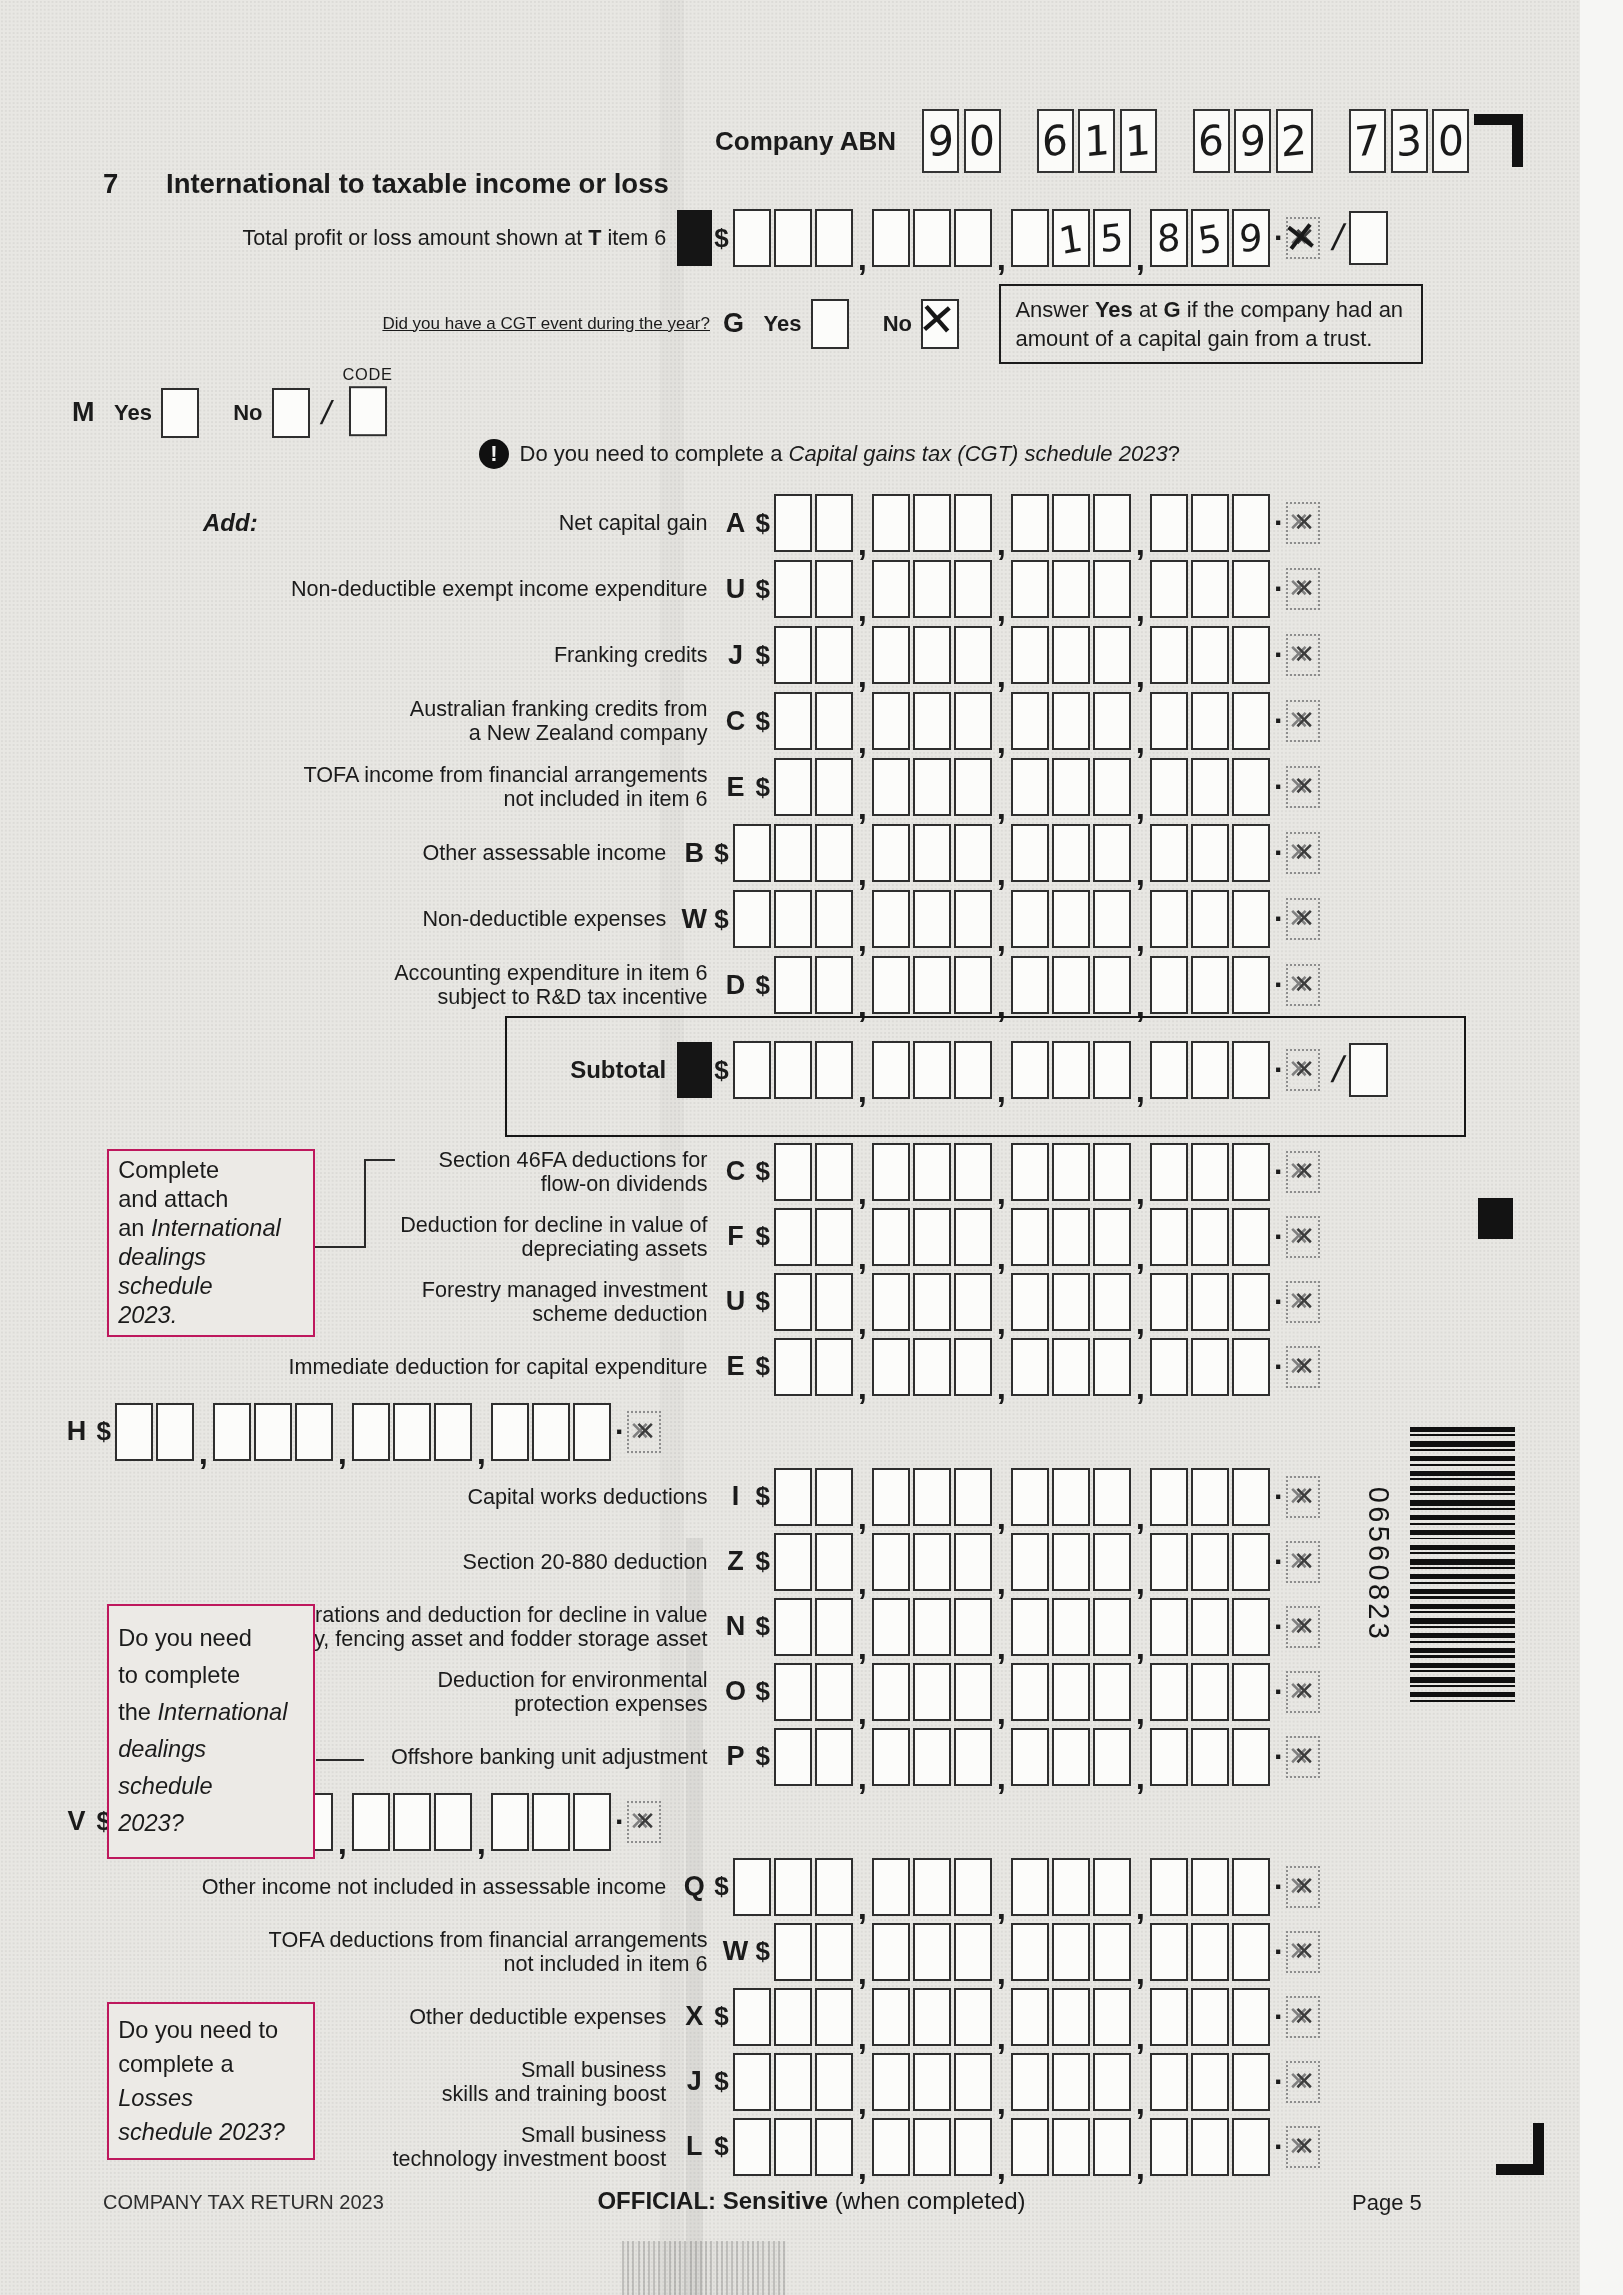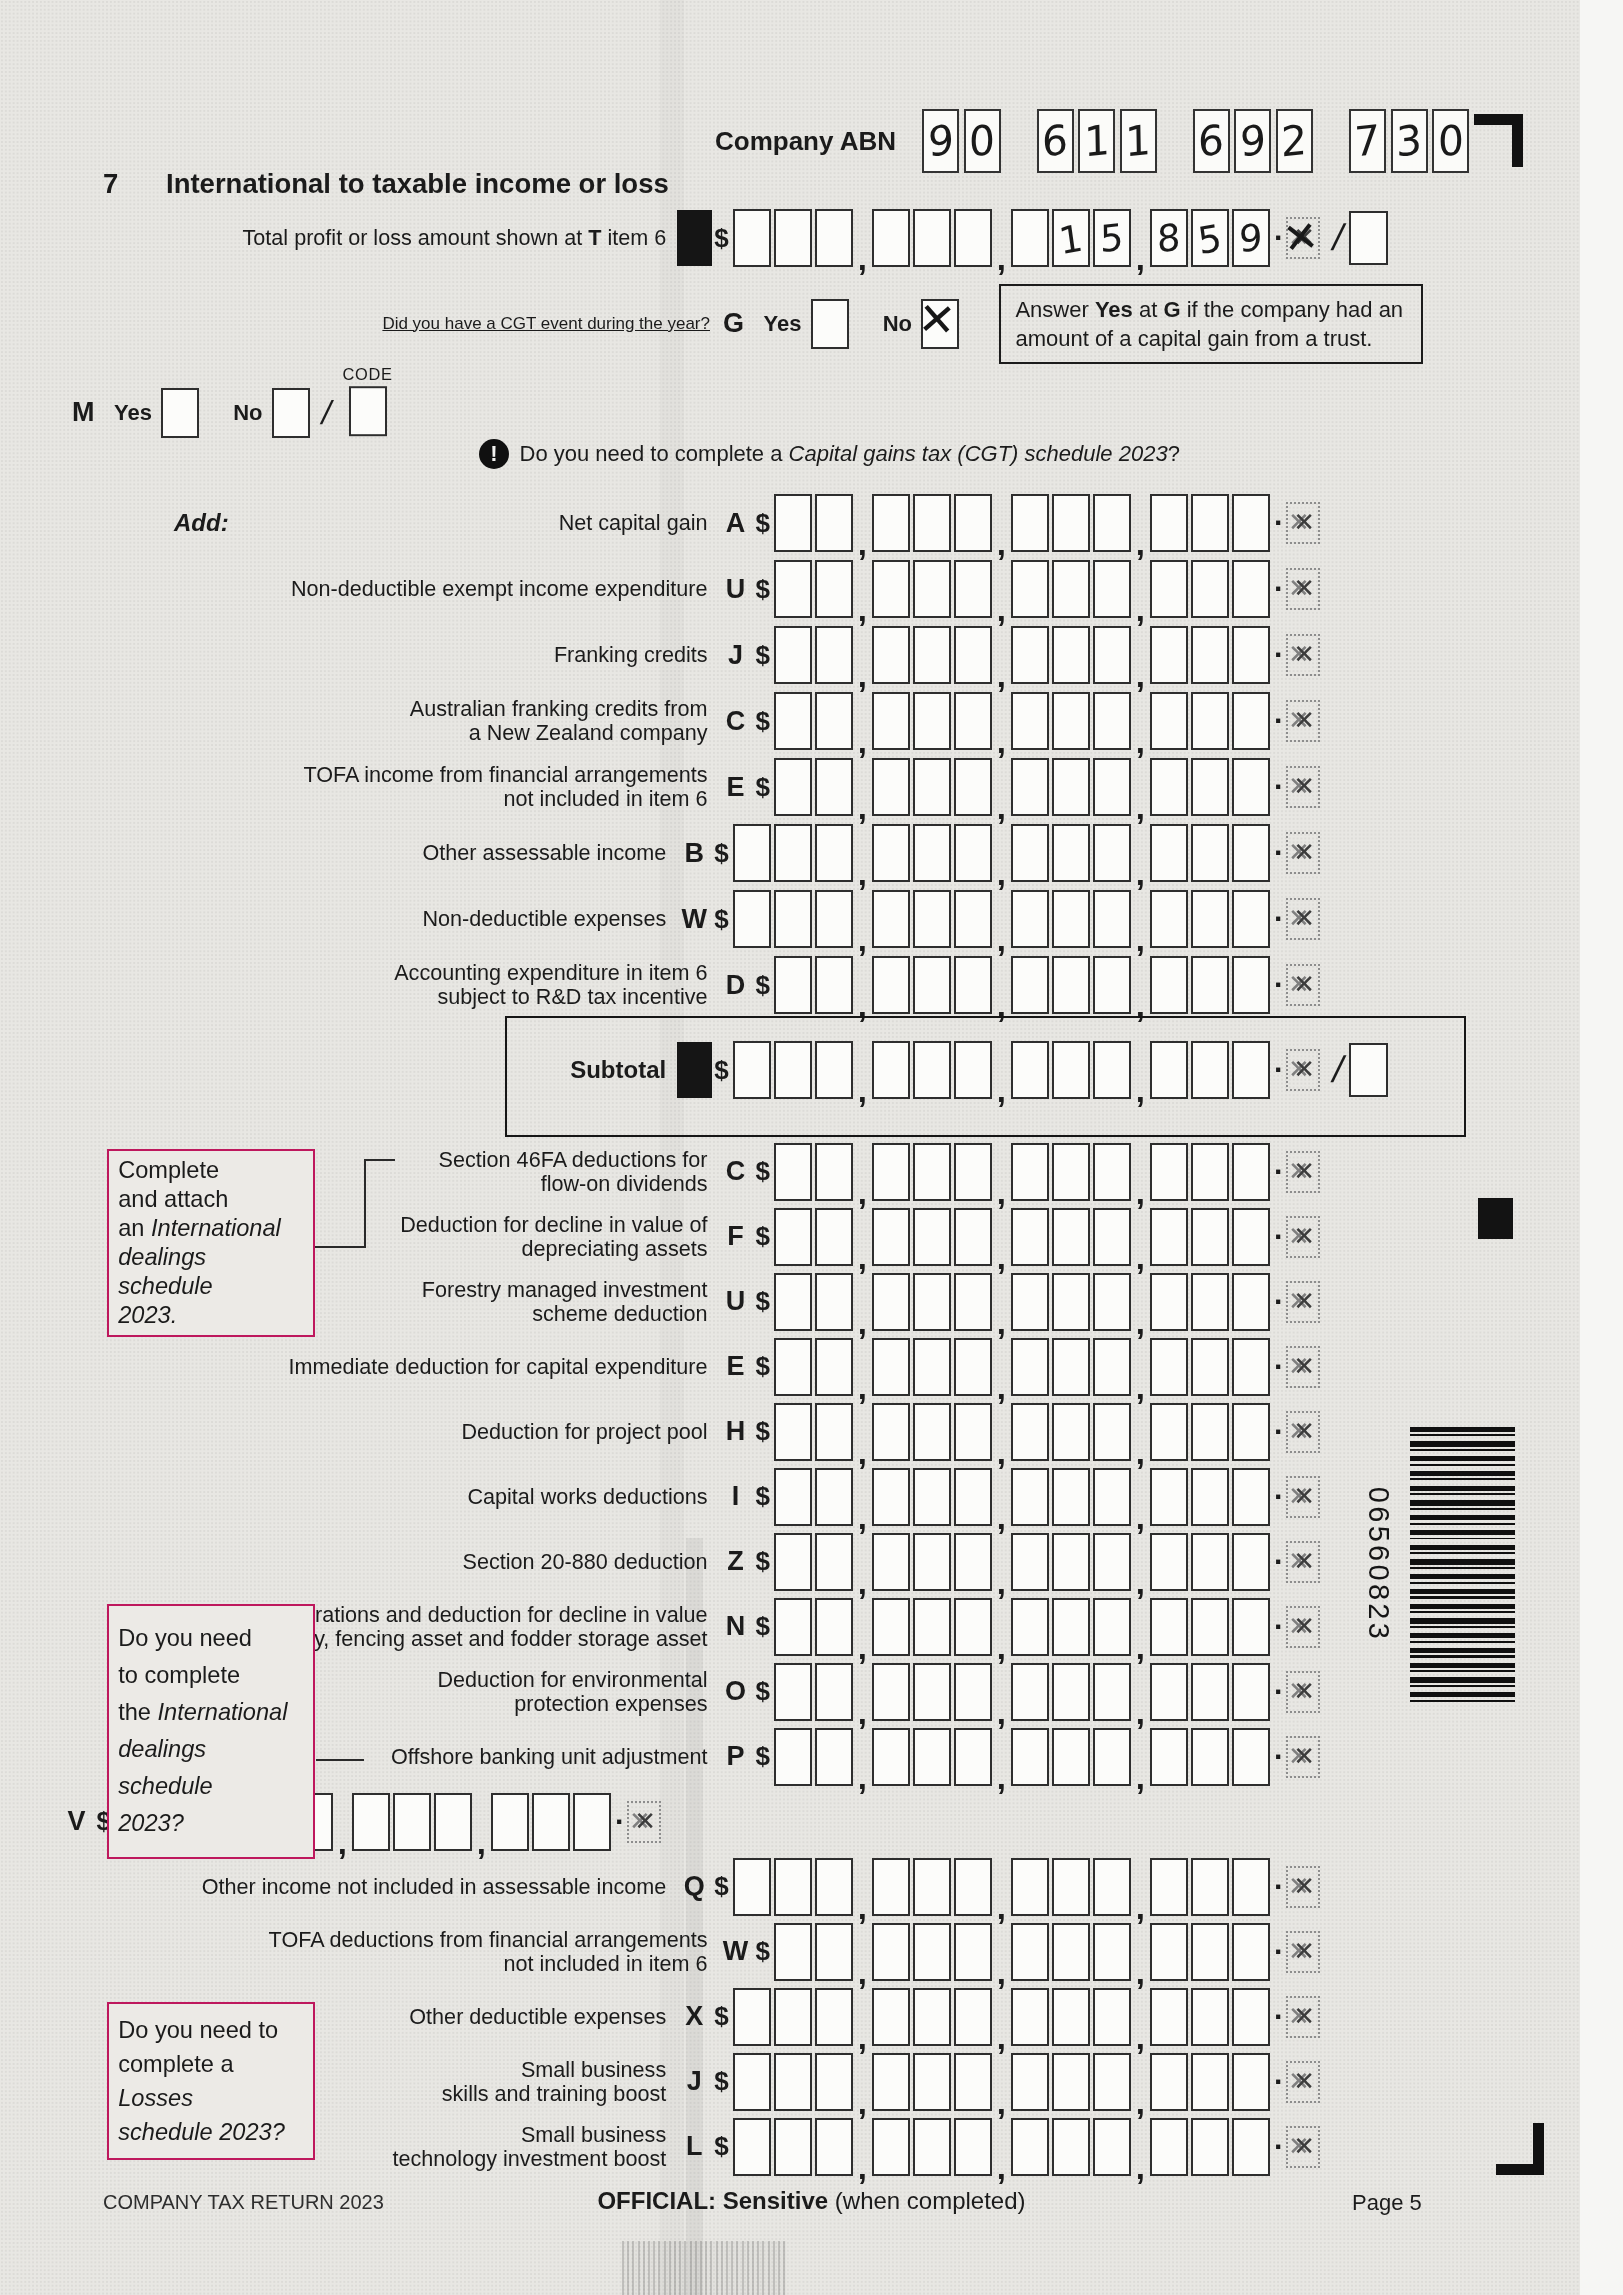--- a/index.html
+++ b/index.html
@@ -83,21 +83,21 @@
   .code-label{font-size:16.4px;letter-spacing:0.7px;margin-bottom:2.6px;}
   .exm-slash{font-size:33px;margin-left:11.8px;transform:skewX(-12deg);}
 
   .info-row{position:absolute;left:479px;top:439px;display:flex;align-items:center;}
   .info-icon{width:30px;height:30px;border-radius:50%;background:#101010;color:#f2f2f0;
              font-weight:bold;font-size:22px;display:flex;align-items:center;justify-content:center;
              margin-right:10.5px;flex:0 0 auto;}
   .info-text{font-size:22px;}
 
   .section-heading{position:absolute;left:174px;font-weight:bold;font-style:italic;font-size:24px;}
-  #add-heading{top:509px;}
+  #add-heading{top:509px;margin-left:29px;}
   #less-heading{top:1147px;}
 
   
   .side-box{position:absolute;left:107px;width:208px;border:2px solid #be185d;
             background:#eceae6;padding:5.2px 9.2px;font-size:23.6px;box-sizing:border-box;}
   #side-box-0{top:1149px;line-height:29px;}
   #side-box-1{top:1604px;line-height:37px;padding-top:14.4px;padding-bottom:14.4px;}
   #side-box-2{top:2002px;line-height:34px;padding-top:9.2px;padding-bottom:9.2px;}
   .conn{position:absolute;background:#2a2a2a;}
 
@@ -762,21 +762,20 @@
         <div class="cents">
           <span class="cents-dot">·</span>
           <div class="cents-xbox">
             <span class="cents-x1">✕</span>
             <span class="cents-x2">✕</span>
           </div>
         </div>
         <div class="tail"></div>
       </div>
       <div class="money-row">
-        <div class="row-label"><span>Deduction for project pool</span></div>
         <div class="field-letter">H</div>
         <div class="dollar">$</div>
         <div class="boxes">
           <div class="box-group">
             <div class="digit-box"></div>
             <div class="digit-box"></div>
           </div>
           <span class="comma">,</span>
           <div class="box-group">
             <div class="digit-box"></div>

